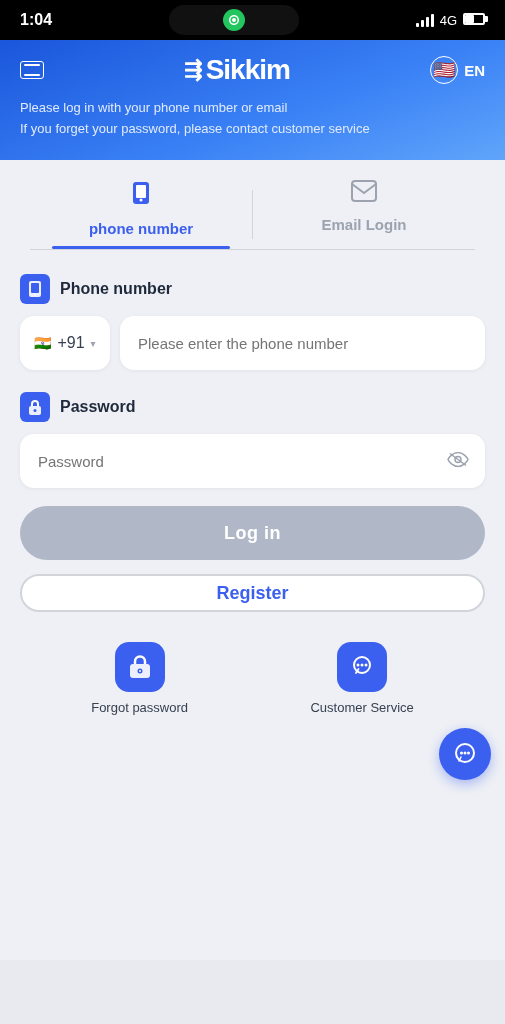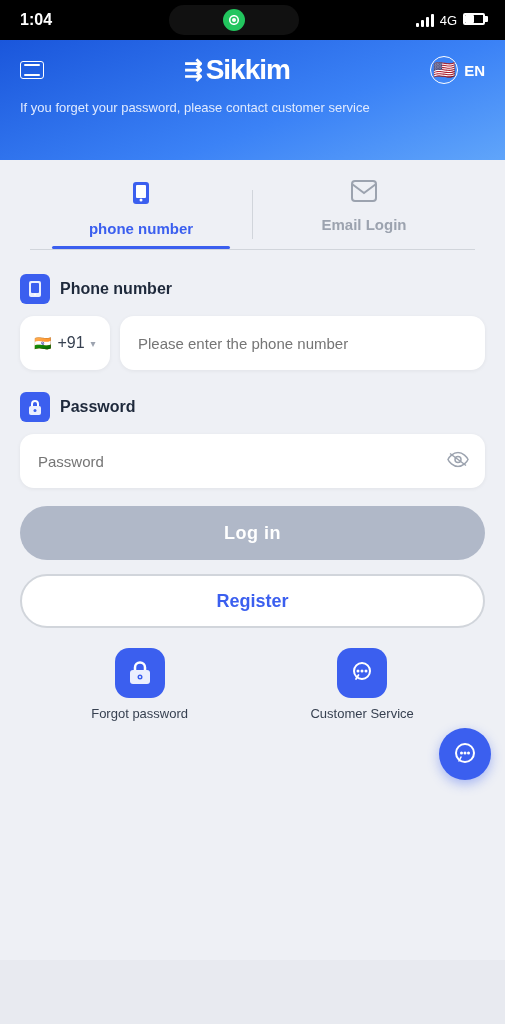--- a/index.html
+++ b/index.html
@@ -341,28 +341,29 @@
       border-radius: 30px;
       font-size: 18px;
       font-weight: 700;
       color: #fff;
       cursor: pointer;
       margin-bottom: 14px;
       letter-spacing: 0.5px;
     }
     .register-btn {
       width: 100%;
-      height: 54px;
+      height: 38px;
       background: #fff;
       border: 2px solid #d1d5db;
       border-radius: 30px;
       font-size: 18px;
       font-weight: 700;
       color: #3b5fef;
       cursor: pointer;
+      margin-bottom: 10px;
     }
 
     
     .float-btn {
       position: absolute;
       right: 14px;
       bottom: 180px;
       width: 52px;
       height: 52px;
       background: #3b5fef;
@@ -449,20 +450,21 @@
     <div class="logo-text">
       <span class="logo-arrow">⇶</span>
       <span>Sikkim</span>
     </div>
     <button class="lang-btn">
       <div class="flag-circle">🇺🇸</div>
       <span>EN</span>
     </button>
   </div>
   <div class="header-subtitle">
+    <div>Please log in with your phone number or email</div>
     <div>If you forget your password, please contact customer service</div>
   </div>
 </div>
 
 <div class="main-content" style="position:relative;">
 
   <div class="tabs">
     <button class="tab">
       <span class="tab-icon active">
         <svg width="26" height="26" viewBox="0 0 26 26" fill="none">

